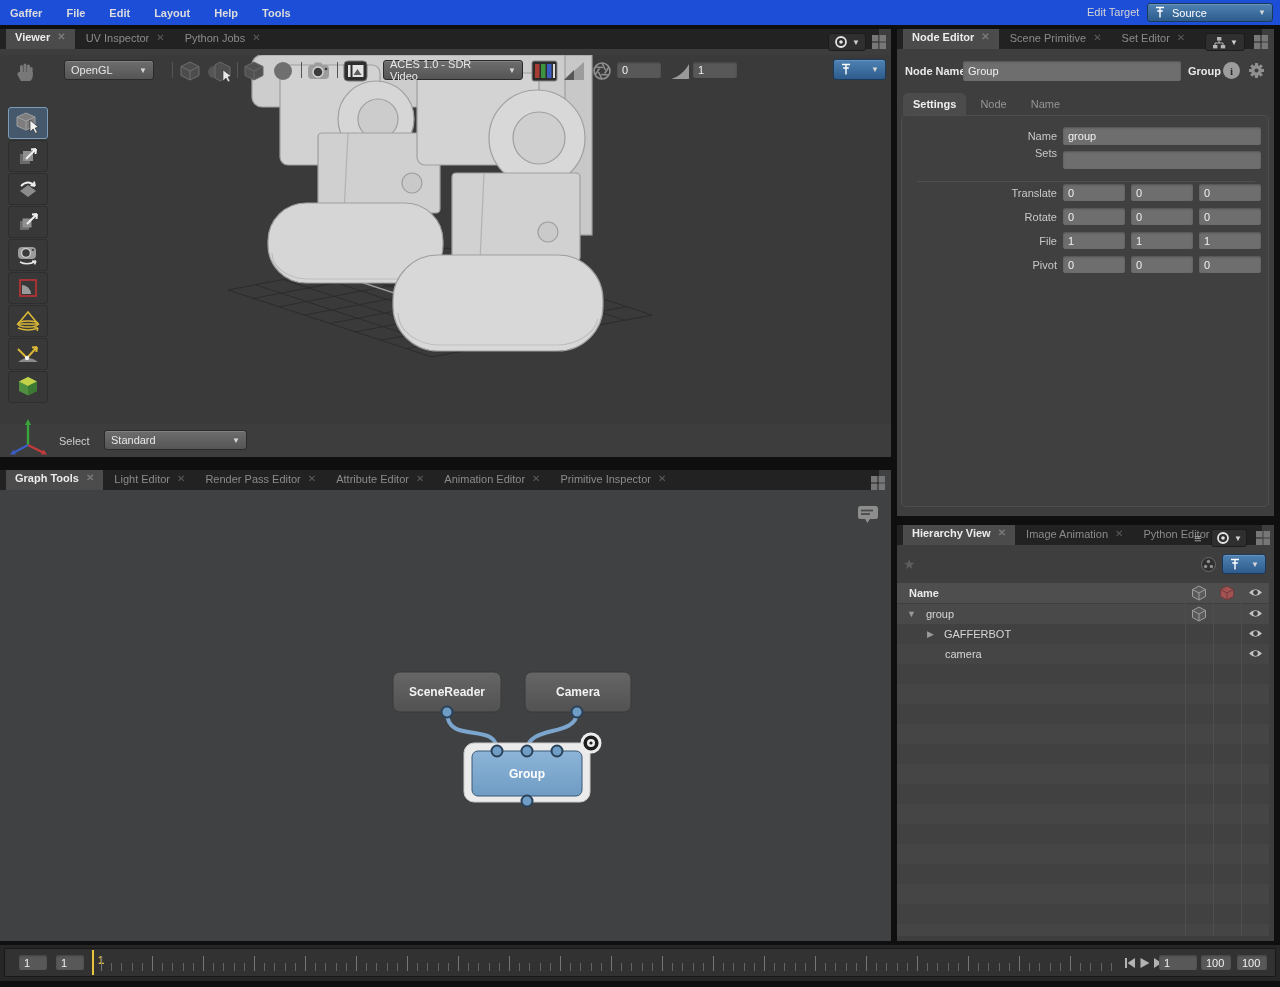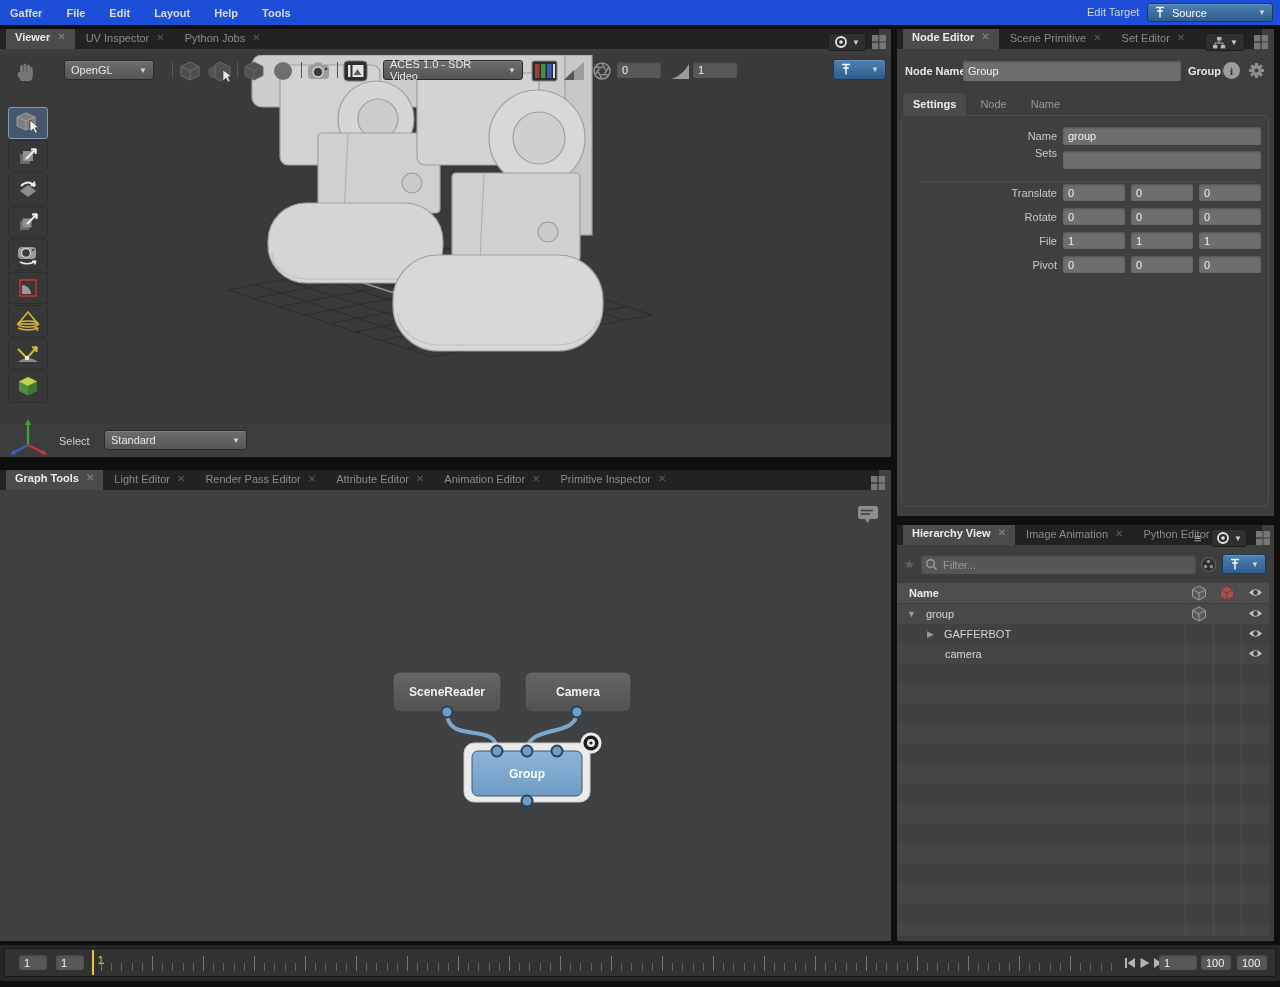--- a/index.html
+++ b/index.html
@@ -477,27 +477,20 @@
     <span style="color:#cfcfcf;font-size:8px">▼</span>
   </div>
   <svg class="abs" style="left:358px;top:5px" width="16" height="16" viewBox="0 0 16 16">
       <rect x="1" y="1" width="6.5" height="6.5" fill="#777"></rect>
       <rect x="8.5" y="1" width="6.5" height="6.5" fill="#777"></rect>
       <rect x="1" y="8.5" width="6.5" height="6.5" fill="#777"></rect>
       <rect x="8.5" y="8.5" width="6.5" height="6.5" fill="#777"></rect>
     </svg>
 
   <span class="abs" style="left:6px;top:31px;color:#5d5d5d;font-size:14px">★</span>
-  <div class="abs" style="left:24px;top:30px;width:275px;height:19px;background:#565656;border-radius:3px;box-shadow:inset 0 1px 2px rgba(0,0,0,.3)">
-    <svg style="position:absolute;left:4px;top:3px" width="13" height="13" viewBox="0 0 13 13">
-        <circle cx="5.5" cy="5.5" r="3.8" fill="none" stroke="#9b9b9b" stroke-width="1.4"></circle>
-        <line x1="8.5" y1="8.5" x2="11.5" y2="11.5" stroke="#9b9b9b" stroke-width="1.6"></line>
-      </svg>
-    <input class="abs" style="left: 20px; top: 0px; width: 250px; height: 19px; background: transparent; border: none; outline: none; color: rgb(229, 229, 229); font: 11px &quot;Liberation Sans&quot;, sans-serif;" placeholder="Filter...">
-  </div>
   <svg class="abs" style="left:303px;top:31px" width="17" height="17" viewBox="0 0 17 17">
       <circle cx="8.5" cy="8.5" r="7" fill="#2f2f2f" stroke="#6a6a6a"></circle>
       <circle cx="8.5" cy="5.5" r="1.7" fill="#8e8e8e"></circle>
       <circle cx="5.6" cy="10.5" r="1.7" fill="#8e8e8e"></circle>
       <circle cx="11.4" cy="10.5" r="1.7" fill="#8e8e8e"></circle>
     </svg>
   <div class="abs dd blue" style="left:325px;top:29px;width:44px;height:20px">
     <svg width="12" height="13" viewBox="0 0 12 13">
         <path d="M2,1.5 H10 M6,1.5 V11.5 M3.2,5 H8.8" stroke="#fff" stroke-width="1.4" fill="none"></path>
       </svg>

